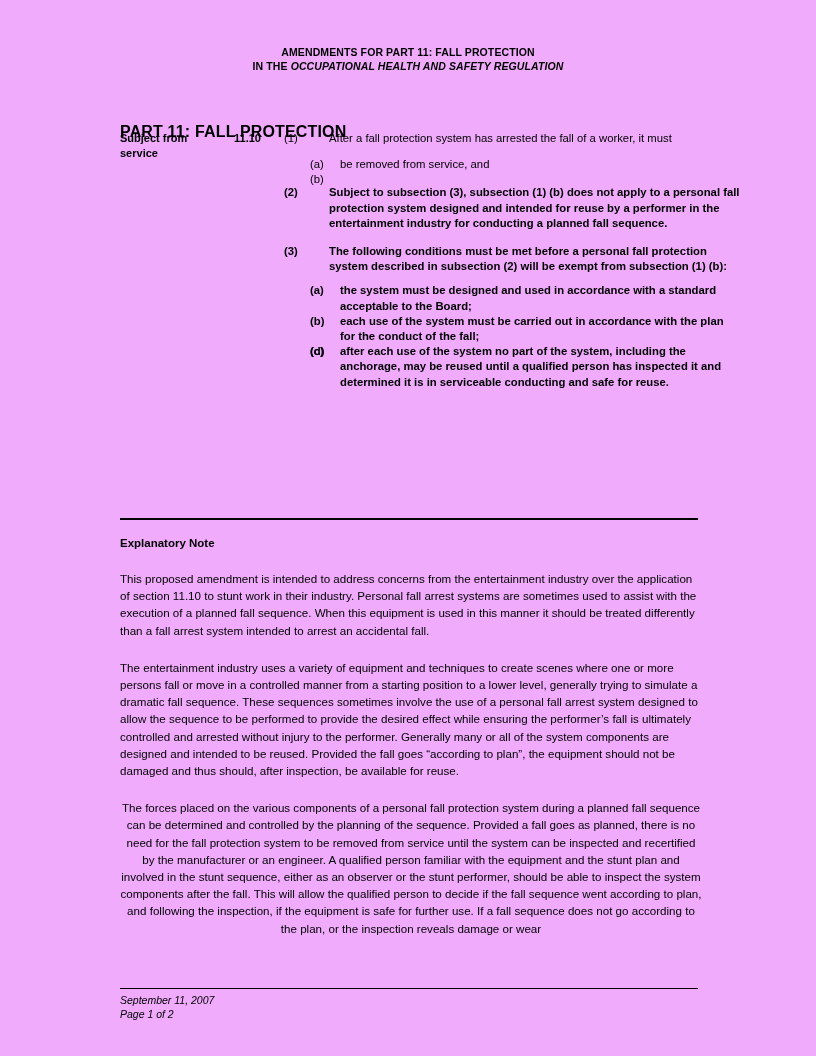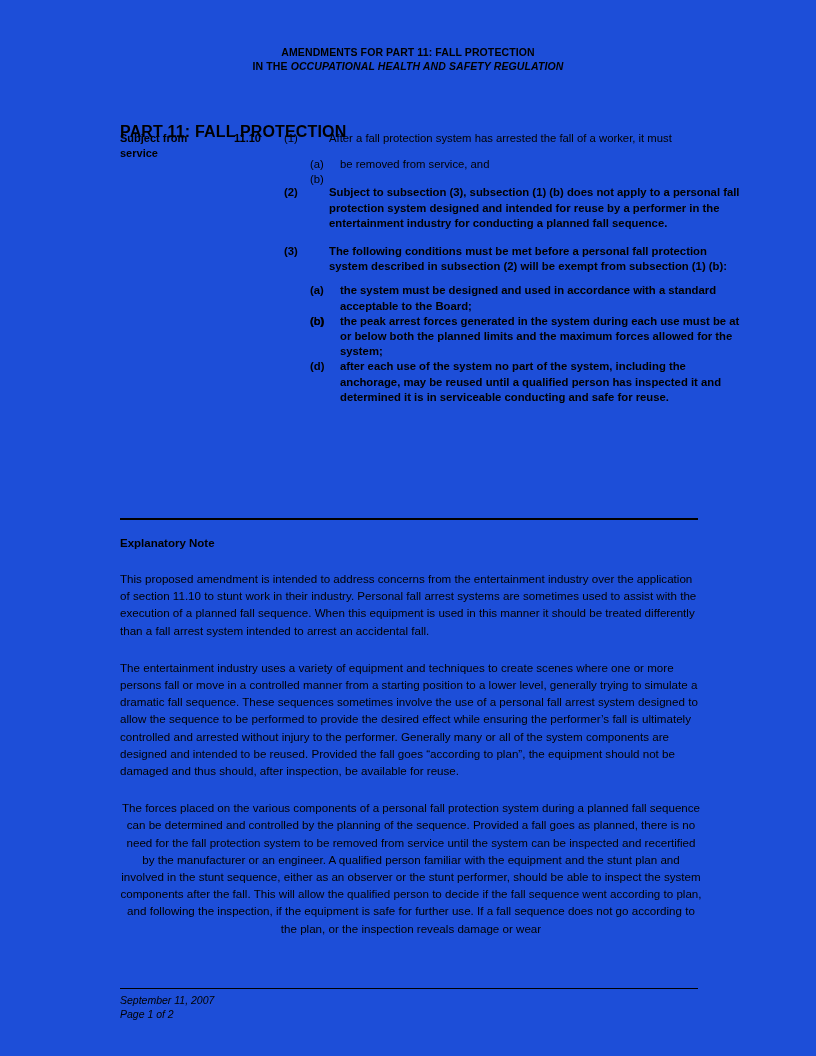--- a/index.html
+++ b/index.html
@@ -8,21 +8,21 @@
     background: #ffffff;
   }
   body {
     font-family: "Liberation Sans", sans-serif;
     color: #000000;
   }
   .page {
     position: relative;
     width: 816px;
     height: 1056px;
-    background: #1d4ed8;
+    background: #f0abfc;
     overflow: hidden;
     box-sizing: border-box;
   }
 
   
   .doc-header {
     position: absolute;
     left: 0;
     top: 45px;
     width: 816px;
@@ -219,24 +219,24 @@
       <span class="num">(3)</span>
       <span class="sub-text">The following conditions must be met before a personal fall protection system described in subsection (2) will be exempt from subsection (1) (b):</span>
     </div>
     <div class="items bold tight">
       <div class="item">
         <span class="mark">(a)</span>
         <span class="item-text">the system must be designed and used in accordance with a standard acceptable to the Board;</span>
       </div>
       <div class="item">
         <span class="mark">(b)</span>
+        <span class="item-text">each use of the system must be carried out in accordance with the plan for the conduct of the fall;</span>
       </div>
       <div class="item">
         <span class="mark">(c)</span>
-        <span class="item-text">the peak arrest forces generated in the system during each use must be at or below both the planned limits and the maximum forces allowed for the system;</span>
       </div>
       <div class="item">
         <span class="mark">(d)</span>
         <span class="item-text">after each use of the system no part of the system, including the anchorage, may be reused until a qualified person has inspected it and determined it is in serviceable conducting and safe for reuse.</span>
       </div>
     </div>
 
   </div>
 
   <div class="divider"></div>

